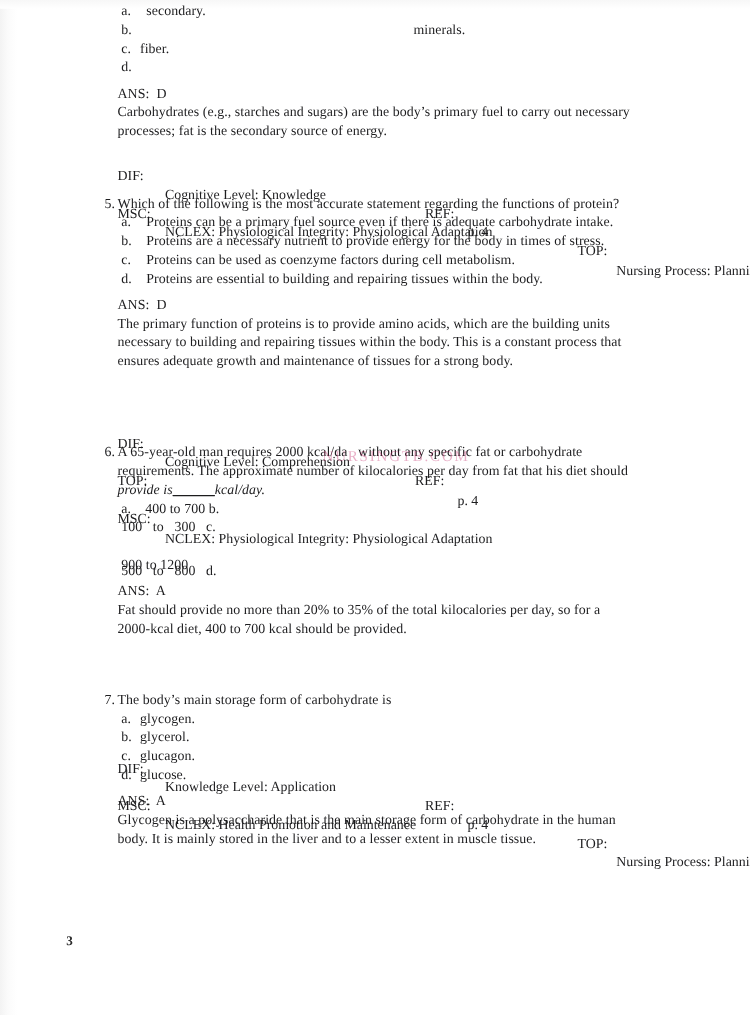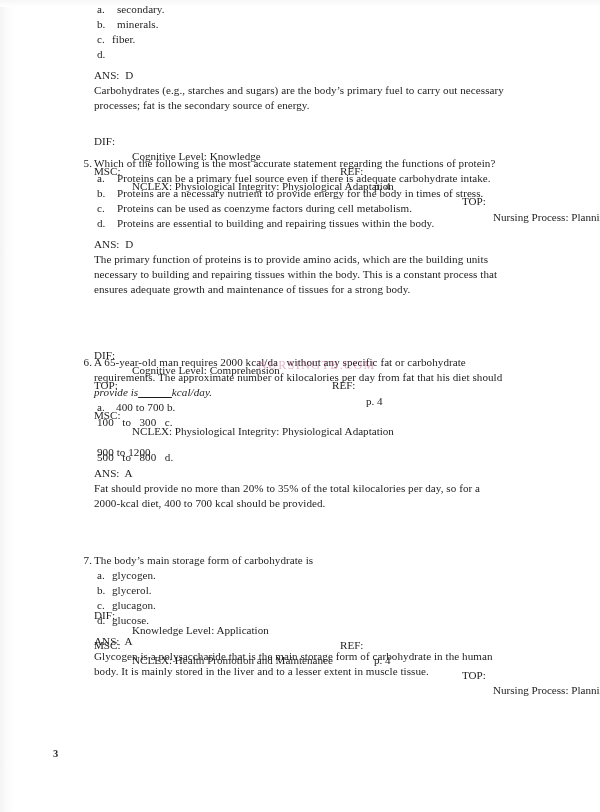--- a/index.html
+++ b/index.html
@@ -113,21 +113,21 @@
 
   <div class="scan-edge-left"></div>
   <div class="scan-edge-top"></div>
 
   <div class="content">
 
     <div class="line ind-opt-l" style="top:2px;">a.</div>
     <div class="line ind-opt-t" style="top:2px;">secondary.</div>
 
     <div class="line ind-opt-l" style="top:17px;">b.</div>
-    <div class="line ind-opt-t" style="top:17px;">minerals.</div>
+    <div class="line ind-opt-t" style="top:17px;text-align:center;">minerals.</div>
 
     <div class="line ind-opt-l" style="top:32px;">c.</div>
     <div class="line ind-opt-t-tight" style="top:32px;">fiber.</div>
 
     <div class="line ind-opt-l" style="top:47px;">d.</div>
 
     <div class="line ind-body" style="top:68px;">ANS:  D</div>
     <div class="line ind-body" style="top:83px;">Carbohydrates (e.g., starches and sugars) are the body’s primary fuel to carry out necessary</div>
     <div class="line ind-body" style="top:98px;">processes; fat is the secondary source of energy.</div>
 

